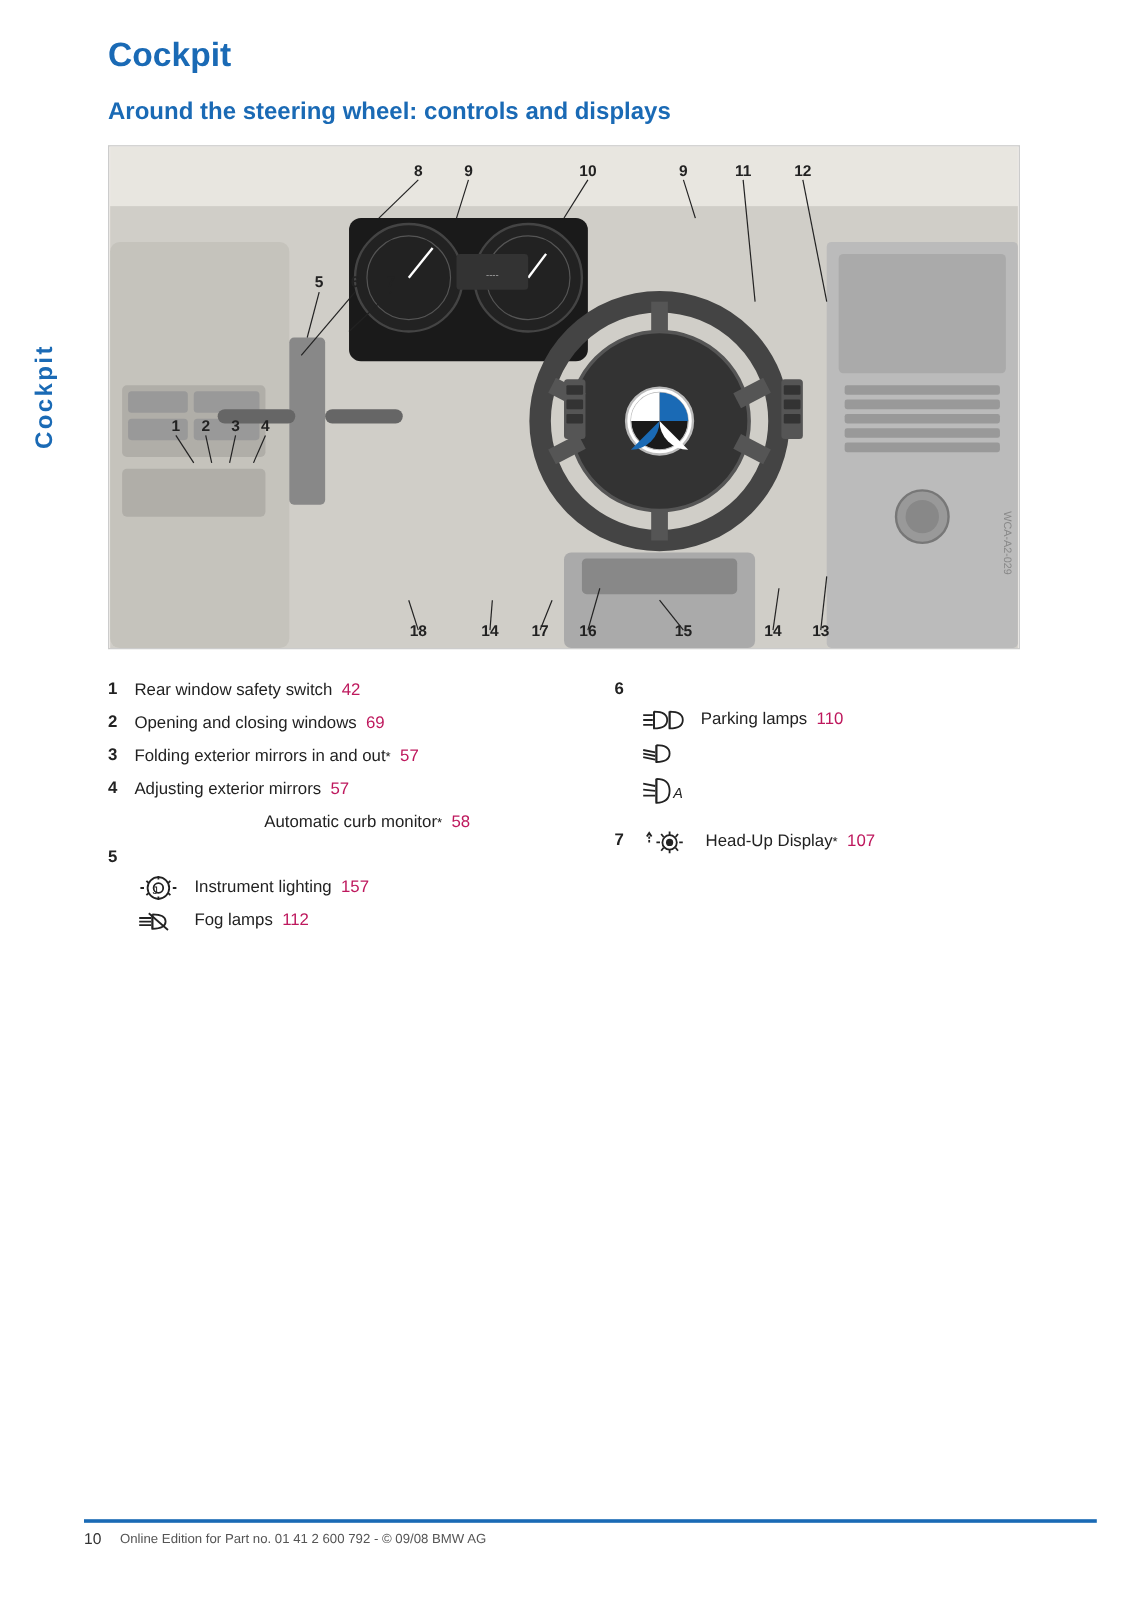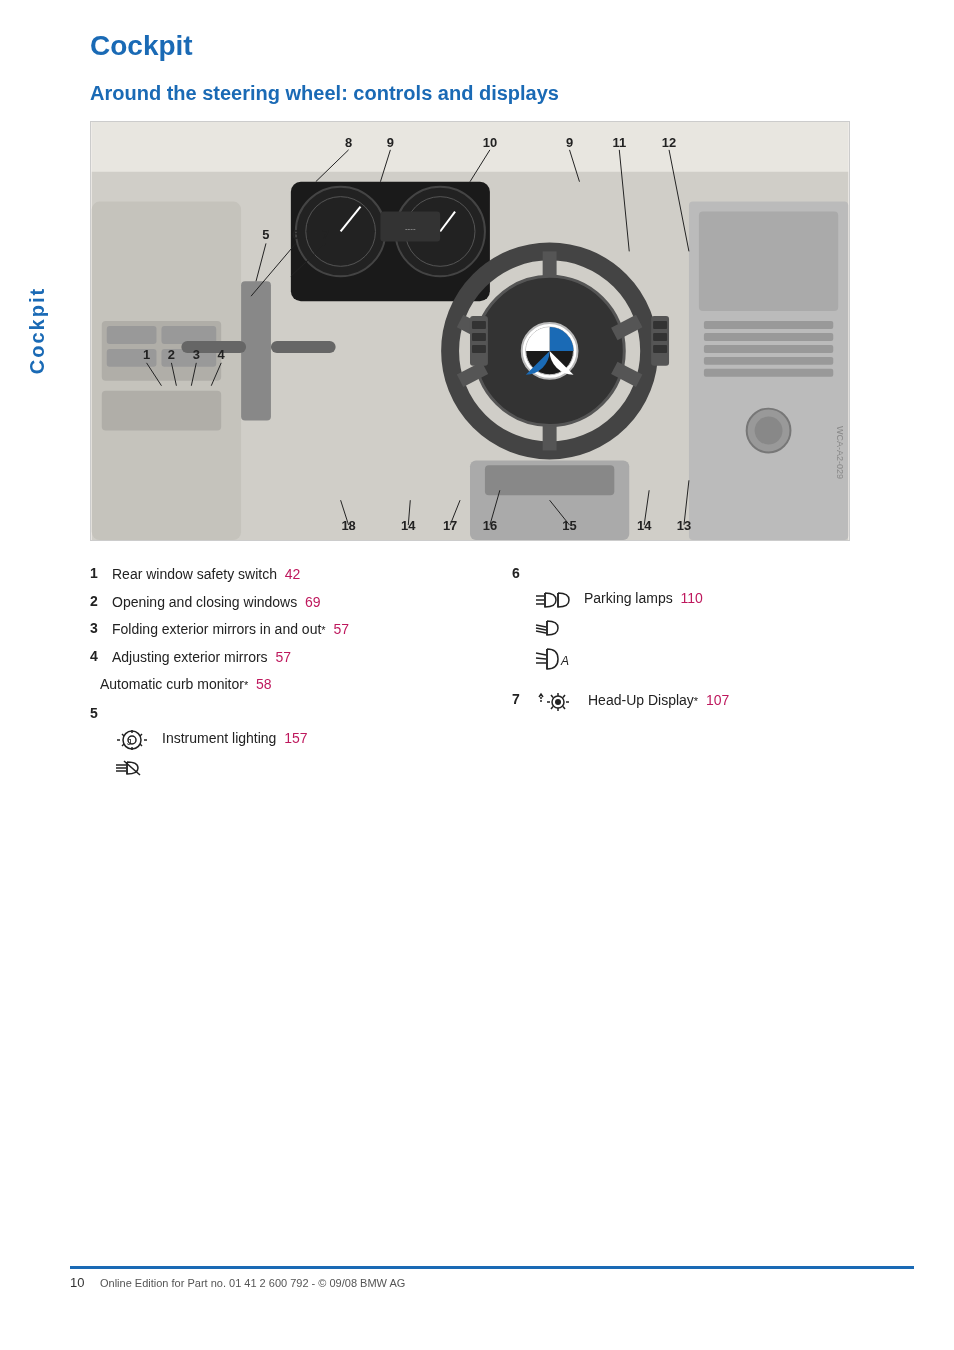--- a/index.html
+++ b/index.html
@@ -344,21 +344,21 @@
         </span>
       </div>
 
       <div class="item-group">
         <div class="item-row">
           <span class="item-num">4</span>
           <span class="item-text">
             Adjusting exterior mirrors &nbsp;<a class="item-link" href="#">57</a>
           </span>
         </div>
-        <div class="item-row" style="margin-left:10px;">
+        <div class="item-row" style="margin-left:30px;text-align:center;">
           <span class="item-text">
             Automatic curb monitor<span class="asterisk">*</span> &nbsp;<a class="item-link" href="#">58</a>
           </span>
         </div>
       </div>
 
       <div class="item-group">
         <div class="item-row">
           <span class="item-num">5</span>
           <span style="margin-right:6px;"></span>
@@ -397,20 +397,23 @@
               <line x1="2" y1="11" x2="12" y2="11" stroke="#222" stroke-width="1.5"></line>
               <line x1="2" y1="14" x2="12" y2="14" stroke="#222" stroke-width="1.5"></line>
 
               <path d="M13,5 L13,17 Q24,17 24,11 Q24,5 13,5" fill="none" stroke="#222" stroke-width="1.5"></path>
 
               <line x1="13" y1="5" x2="13" y2="17" stroke="#222" stroke-width="1.5"></line>
 
               <line x1="10" y1="4" x2="26" y2="18" stroke="#222" stroke-width="1.5"></line>
             </svg>
           </span>
+          <span class="item-text">
+            Fog lamps &nbsp;<a class="item-link" href="#">112</a>
+          </span>
         </div>
       </div>
     </div>
 
     <div class="items-col">
 
       <div class="item-group">
         <div class="item-row">
           <span class="item-num">6</span>
         </div>

